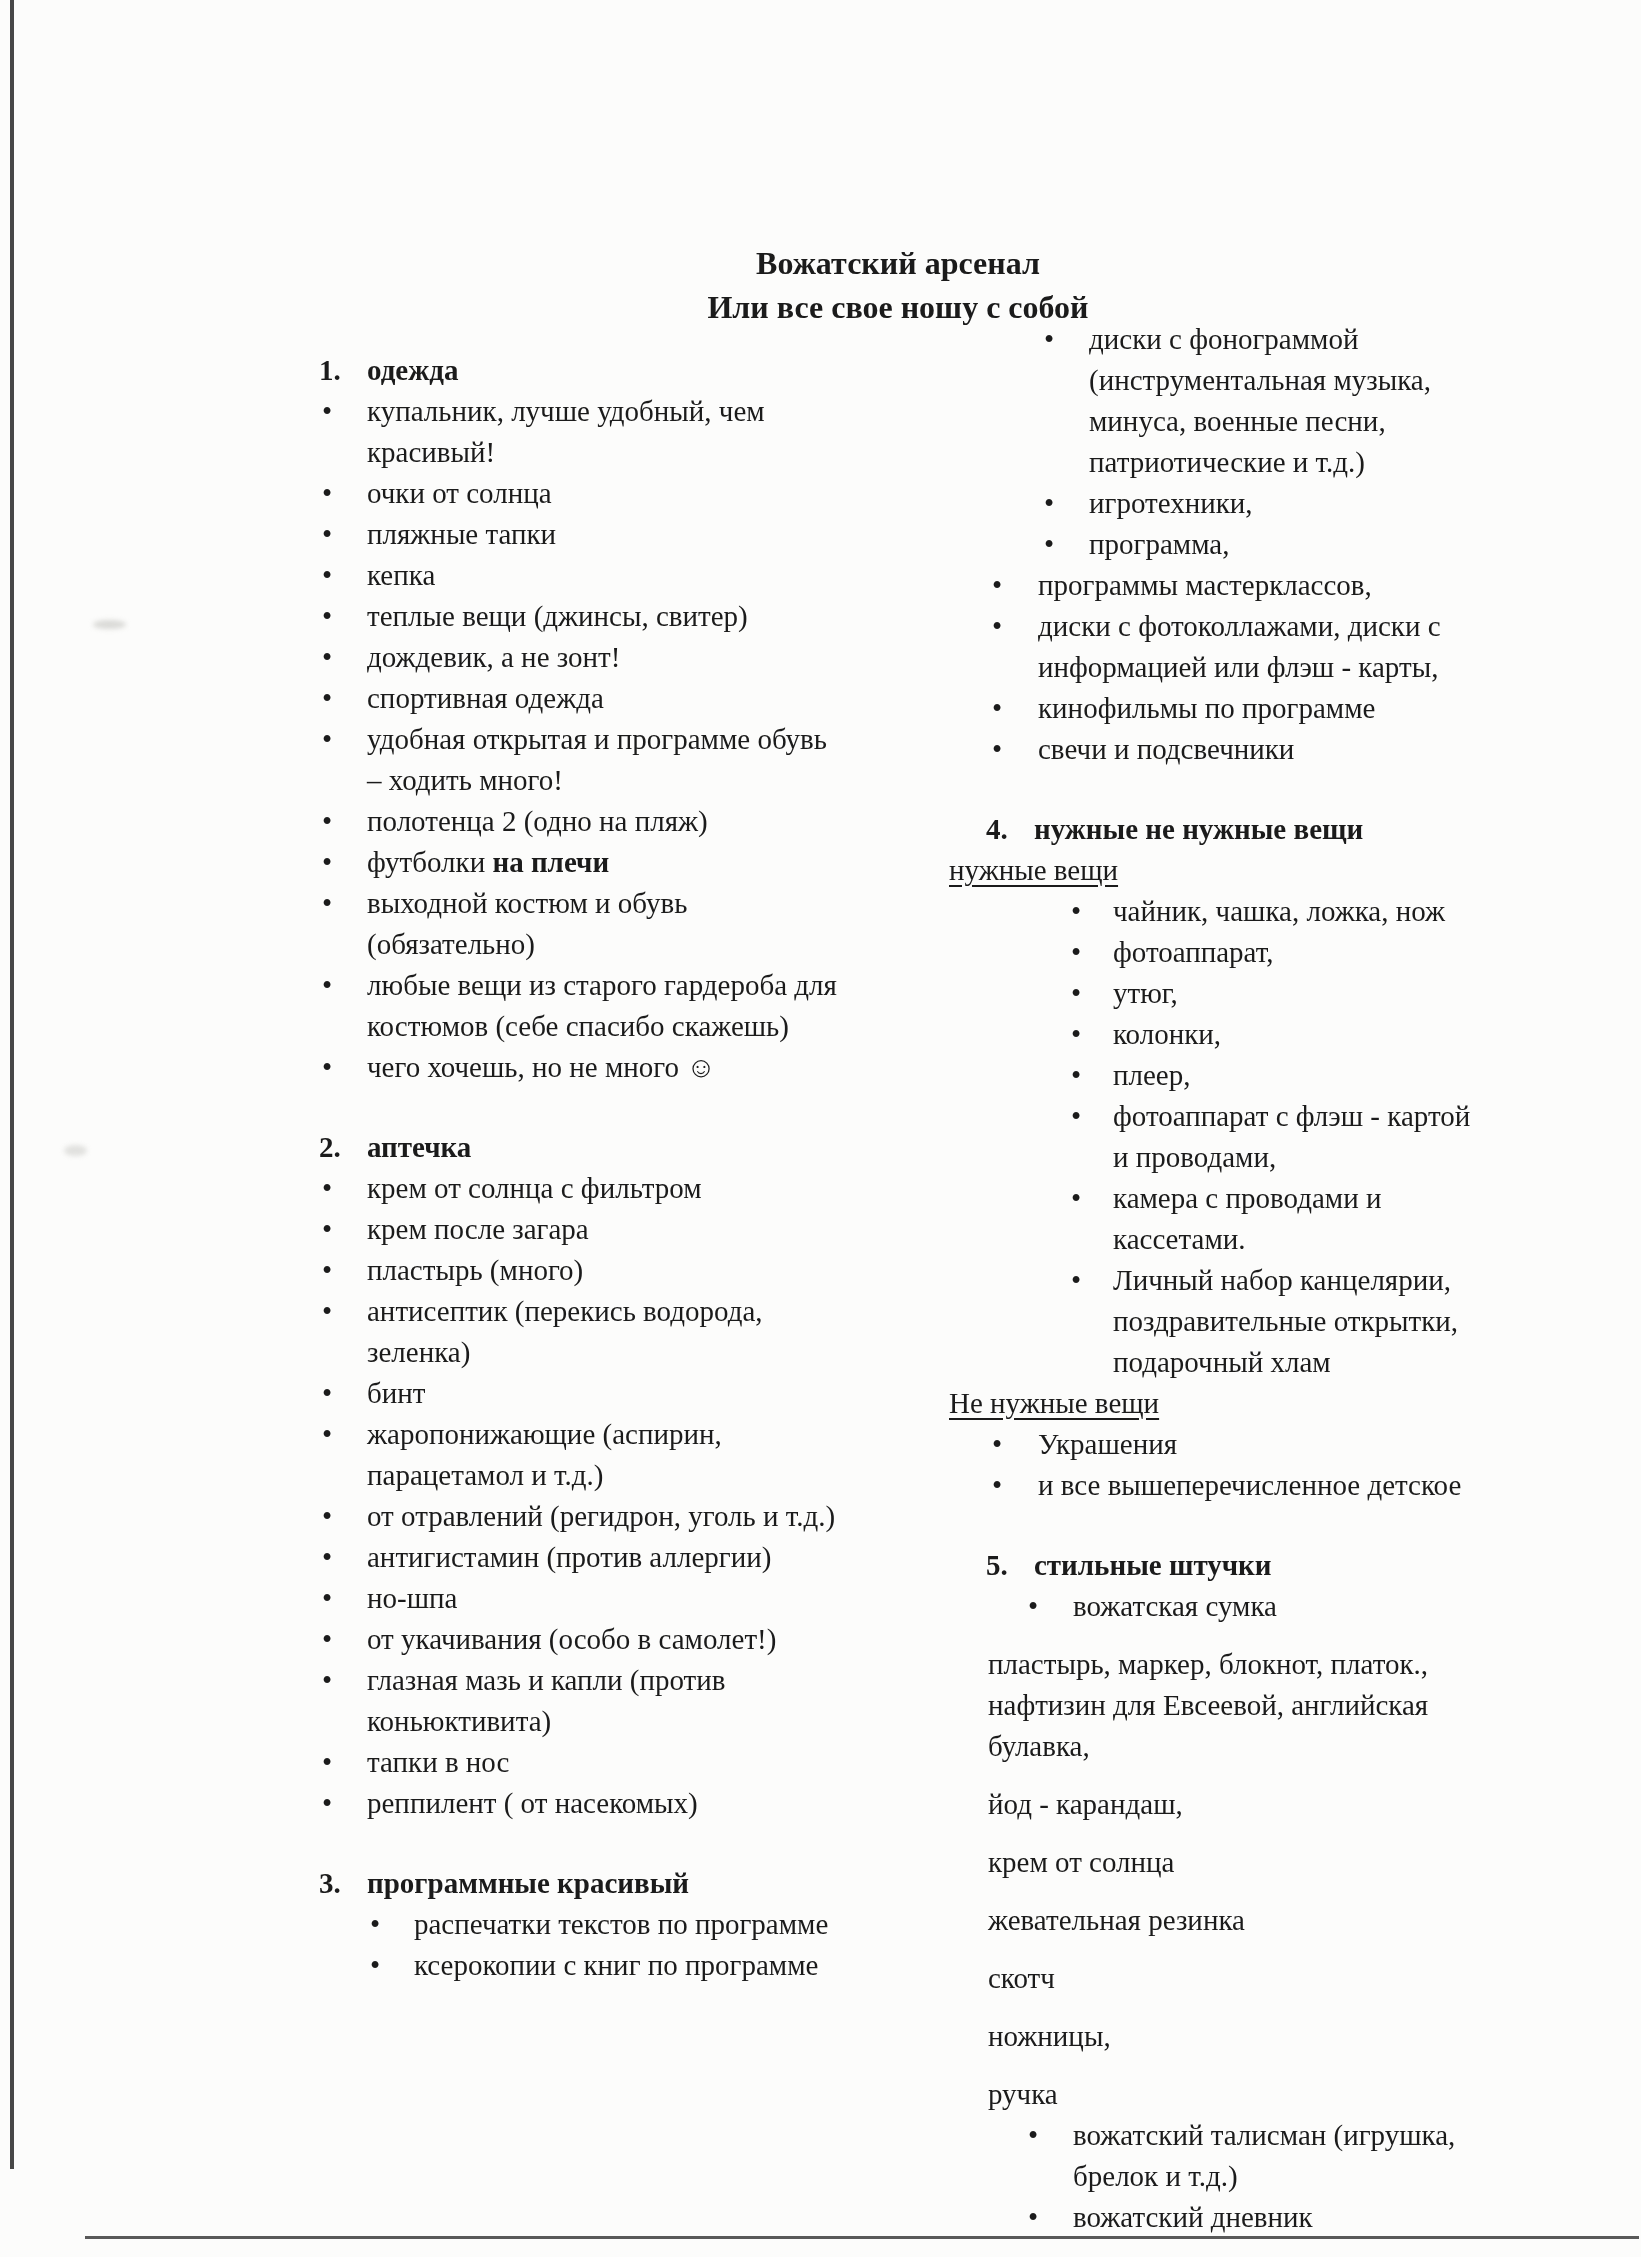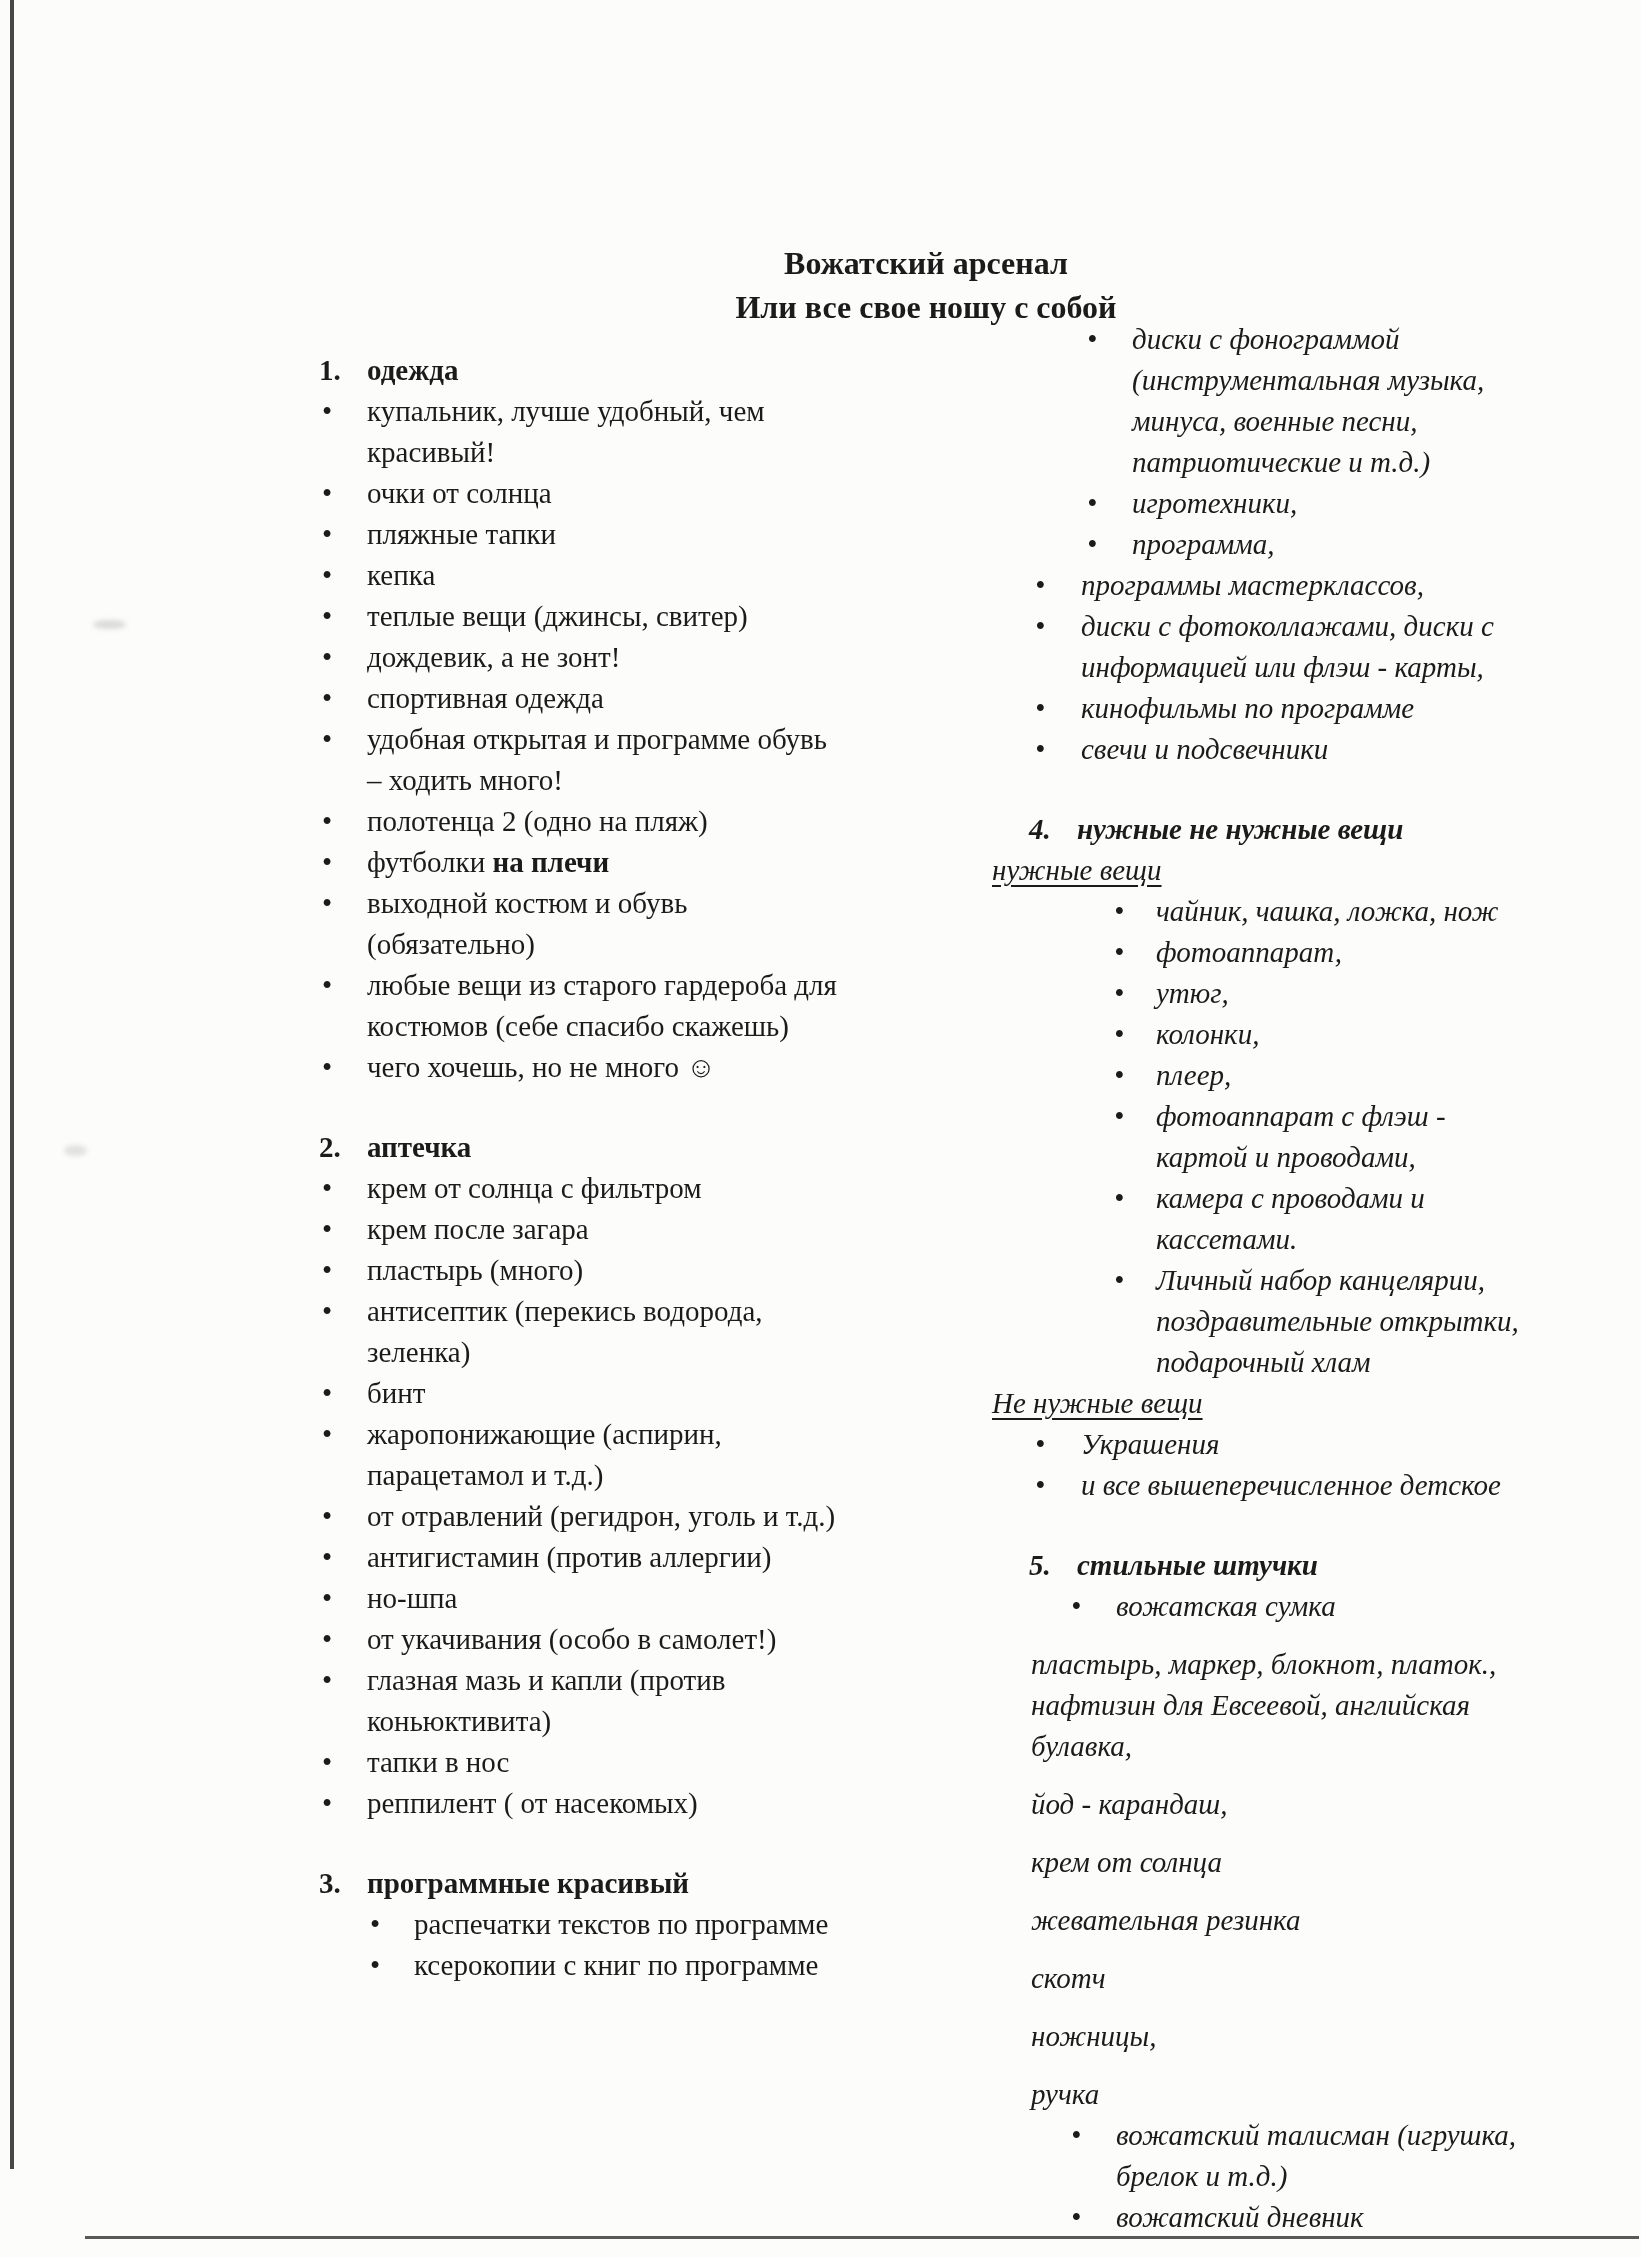--- a/index.html
+++ b/index.html
@@ -4,25 +4,25 @@
 <style>
   html,body{margin:0;padding:0;}
   body{
     width:1641px;height:2257px;position:relative;
     background:#fcfcfb;color:#1b1b1b;
     font-family:"Liberation Serif", serif;
     overflow:hidden;
   }
   .title{
     position:absolute;left:898px;top:241px;transform:translateX(-50%);
-    text-align:center;font-weight:bold;font-size:32px;line-height:44px;white-space:nowrap;margin-left:28px;
+    text-align:center;font-weight:bold;font-size:32px;line-height:44px;white-space:nowrap;
   }
   .col{font-size:29px;line-height:41px;}
   .col-left{position:absolute;left:319px;top:350px;width:521px;}
-  .col-right{position:absolute;left:992px;top:319px;width:570px;font-style:italic;}
+  .col-right{position:absolute;left:949px;top:319px;width:570px;}
   .sec{margin-top:39px;}
   .sec-heading{position:relative;padding-left:48px;font-weight:bold;}
   .sec-num{position:absolute;left:0;}
   .r-heading{position:relative;padding-left:85px;font-weight:bold;}
   .r-num{position:absolute;left:37px;}
   .lb1{position:relative;padding-left:48px;}
   .lb1::before{content:"•";position:absolute;left:2.9px;}
   .lb2{position:relative;padding-left:95px;}
   .lb2::before{content:"•";position:absolute;left:51px;}
   .rb1{position:relative;padding-left:89px;}

